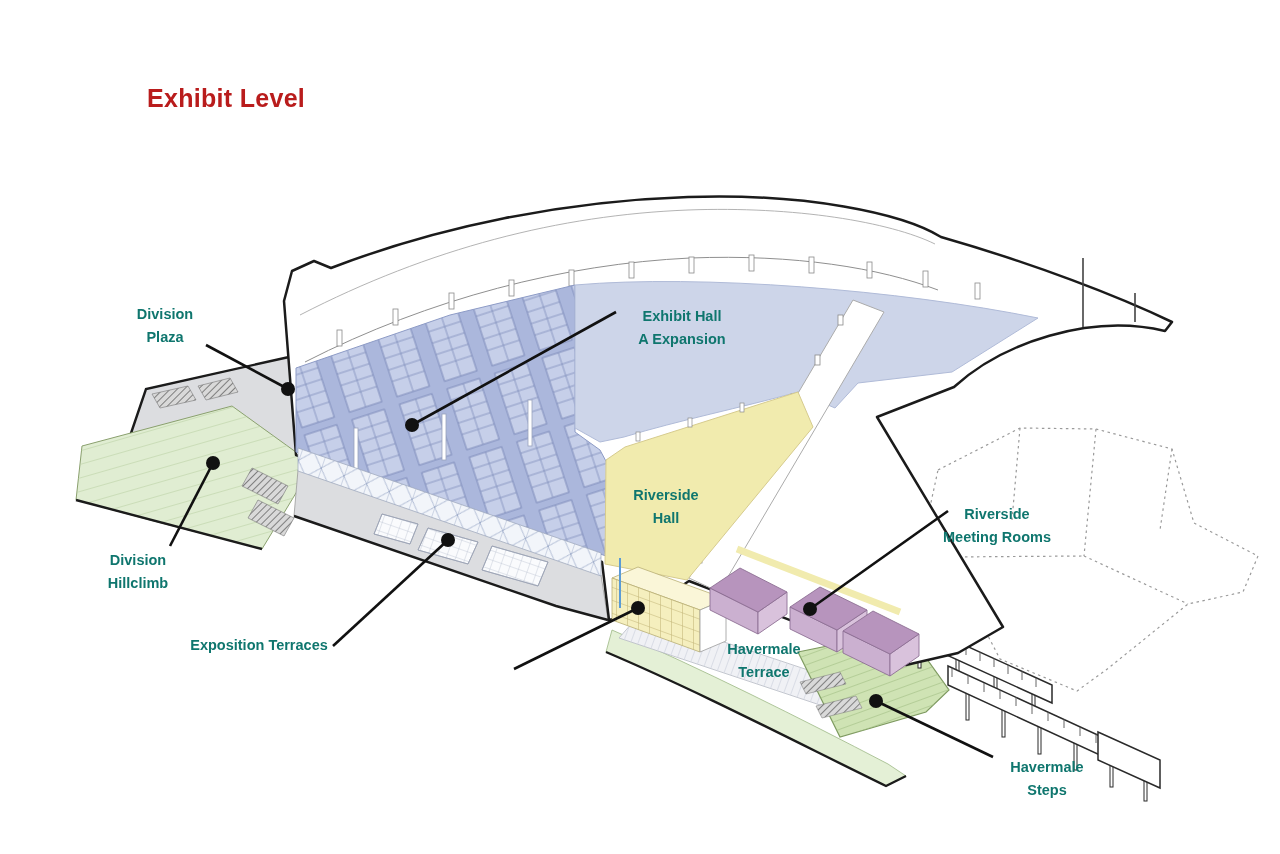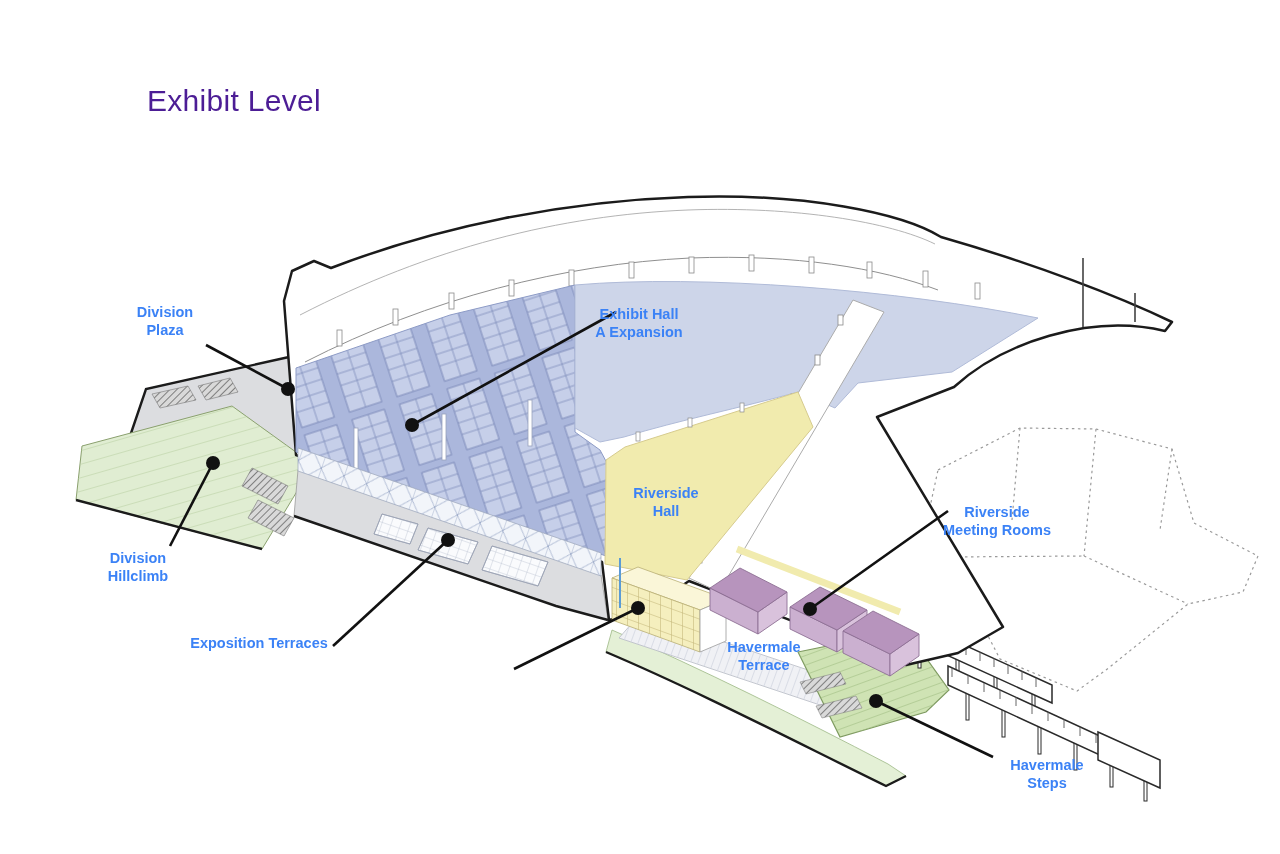--- a/index.html
+++ b/index.html
@@ -1,21 +1,21 @@
 <!DOCTYPE html>
 <html style="--c-exhibit-floor: #abb7dc; --c-exhibit-booth: #c6cfe9; --c-exhibit-expansion: #cdd5e9; --c-riverside-hall: #f1ebae; --c-falls-overlook: #f5efbe; --c-meeting-rooms: #b794bd; --c-meeting-rooms-front: #d9c2dc; --c-hillclimb-green: #e0edd2; --c-steps-green: #cfe3b4; --c-riverwalk-green: #e4f0d6; --c-plaza-gray: #dcdde0; --c-terrace-paving: #f0f1f5; --c-outline-black: #1b1b1b; --c-leader-black: #111111; --c-elevator-blue: #5b9bd5;"><head>
 <meta charset="utf-8">
 <style>
   html,body{margin:0;padding:0;background:#ffffff;}
   .stage{position:relative;width:1280px;height:854px;background:#ffffff;overflow:hidden;
          font-family:"Liberation Sans","DejaVu Sans",sans-serif;}
   .stage svg{position:absolute;left:0;top:0;}
-  .title{position:absolute;left:147px;top:84px;font-size:30px;font-weight:400;color:#4c1d95;letter-spacing:.3px;}
+  .title{position:absolute;left:147px;top:84px;font-size:25px;font-weight:700;color:#b91c1c;letter-spacing:.3px;}
   .lbl{position:absolute;transform:translateX(-50%);text-align:center;white-space:pre-line;
-       font-size:14.5px;line-height:18px;font-weight:600;color:#3b82f6;}
+       font-size:14.5px;line-height:23px;font-weight:600;color:#0f766e;}
 </style>
 </head>
 <body>
 
 <div class="stage">
 
 <svg width="1280" height="854" viewBox="0 0 1280 854">
   <defs>
     <pattern id="booths" width="50" height="72" patternUnits="userSpaceOnUse" patternTransform="rotate(-18)">
       <rect width="50" height="72" fill="var(--c-exhibit-floor,#abb7dc)"></rect>
@@ -231,21 +231,21 @@
   </g>
 </svg>
 
 <div class="title">Exhibit Level</div>
 
 <div class="lbl" style="left:165px;top:303px;width:130px">Division
 Plaza</div>
 <div class="lbl" style="left:138px;top:549px;width:140px">Division
 Hillclimb</div>
 <div class="lbl" style="left:259px;top:634px;width:220px">Exposition Terraces</div>
-<div class="lbl" style="left:639px;top:305px;width:170px">Exhibit Hall
+<div class="lbl" style="left:682px;top:305px;width:170px">Exhibit Hall
 A Expansion</div>
 <div class="lbl" style="left:666px;top:484px;width:140px">Riverside
 Hall</div>
 <div class="lbl" style="left:764px;top:638px;width:160px">Havermale
 Terrace</div>
 <div class="lbl" style="left:997px;top:503px;width:210px">Riverside
 Meeting Rooms</div>
 <div class="lbl" style="left:1047px;top:756px;width:160px">Havermale
 Steps</div>
 

